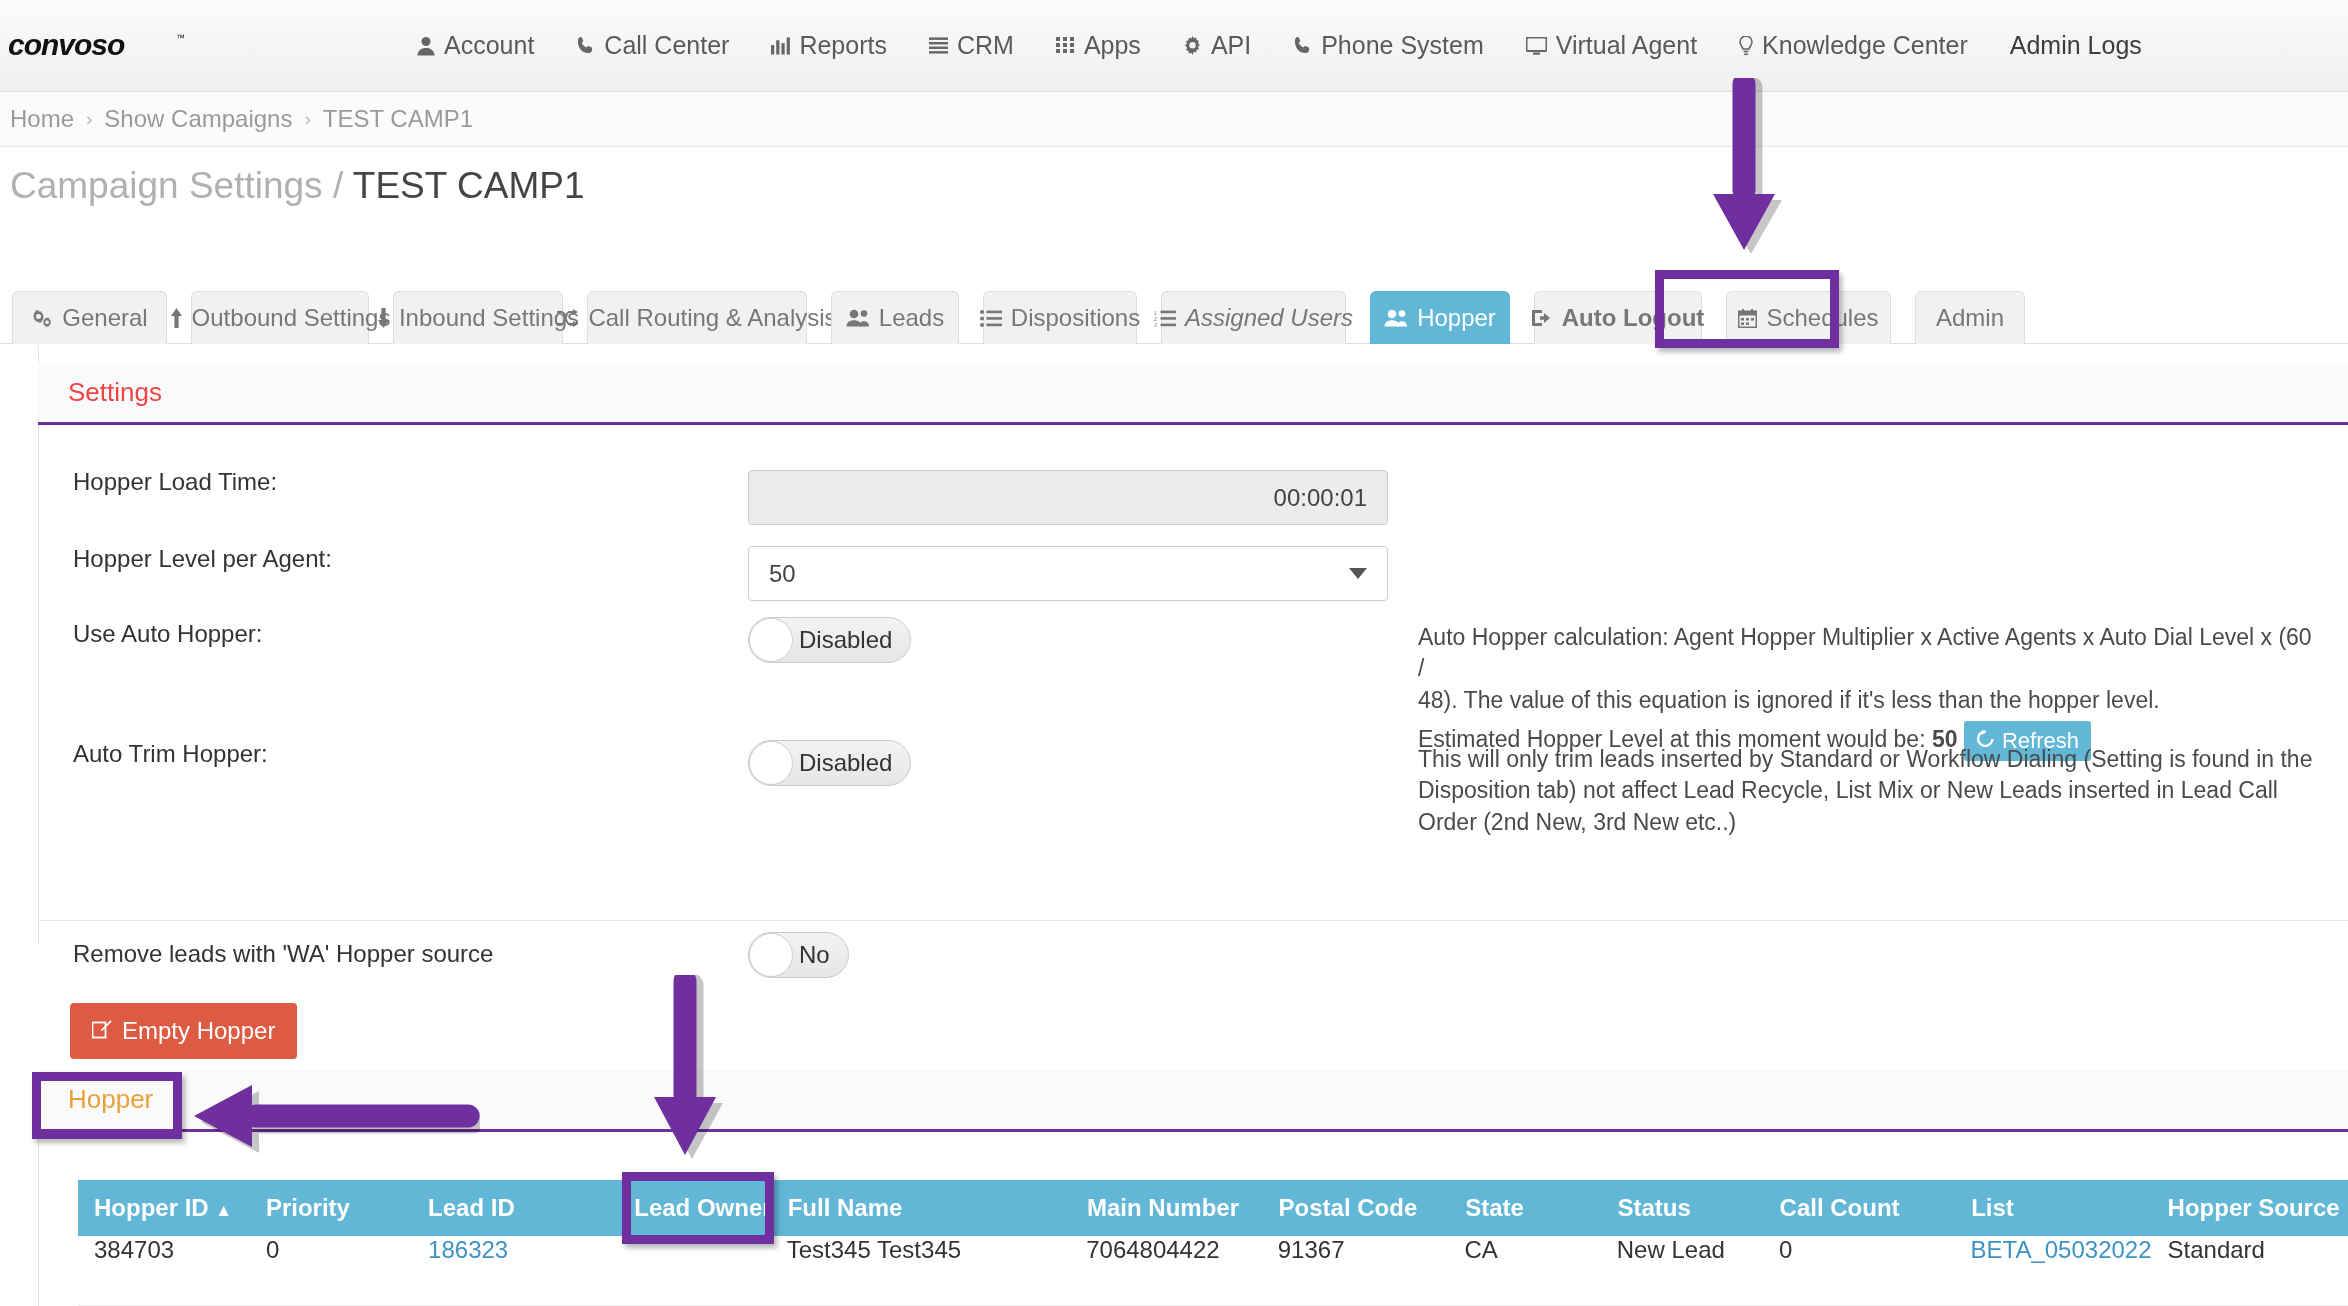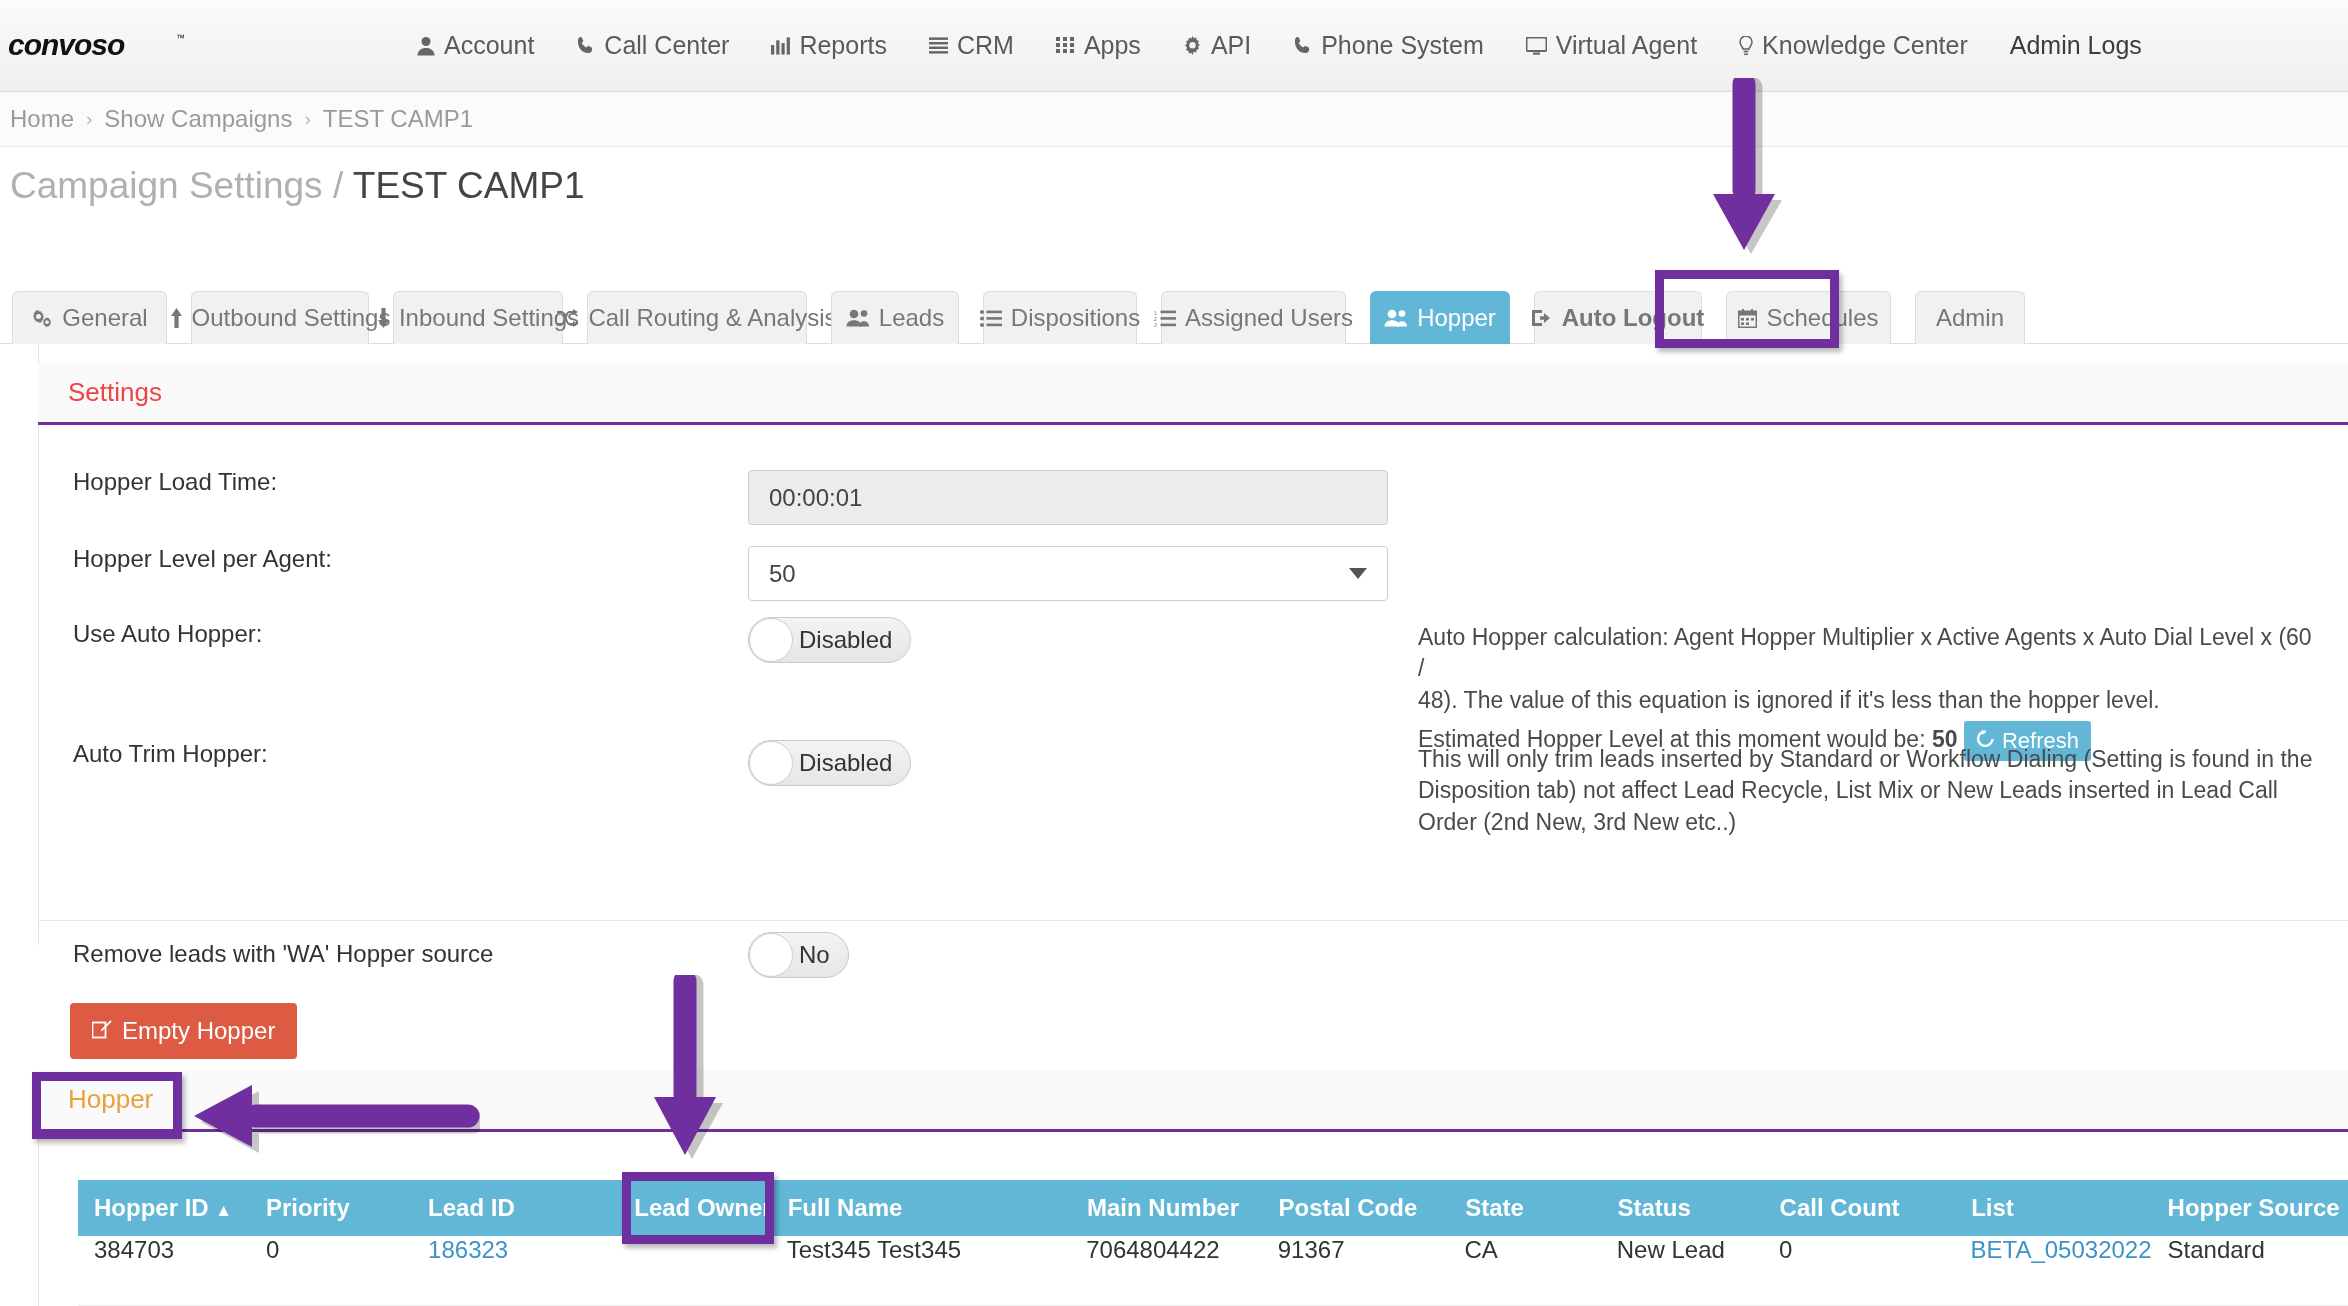--- a/index.html
+++ b/index.html
@@ -78,21 +78,21 @@
     display: flex; align-items: center; padding-left: 30px;
   }
   #panel-head .ptitle { font-size: 26px; color: #ef4444; }
 
   .formrow { position: absolute; }
   .flabel { font-size: 24px; color: #333; white-space: nowrap; }
 
   .fieldbox {
     width: 640px; height: 55px; border: 1px solid #ccc; border-radius: 4px;
     display: flex; align-items: center; padding: 0 20px;
-    font-size: 24px; color: #444;
+    font-size: 24px; color: #444; justify-content: flex-end;
   }
   .fieldbox.readonly { background: #ececec; }
   .fieldbox.select { background: #fff; justify-content: space-between; }
   .caret { width: 0; height: 0; border-left: 9px solid transparent; border-right: 9px solid transparent; border-top: 11px solid #555; }
 
   .toggle {
     display: inline-flex; align-items: center;
     height: 46px; border: 1px solid #c9c9c9; border-radius: 24px;
     background: linear-gradient(#f3f3f3, #e6e6e6); padding-right: 18px;
     cursor: pointer;
@@ -341,21 +341,21 @@
             <circle cx="2" cy="15" r="2"></circle>
             <rect x="6.5" y="0.6" width="15.5" height="2.6"></rect>
             <rect x="6.5" y="7.1" width="15.5" height="2.6"></rect>
             <rect x="6.5" y="13.6" width="15.5" height="2.6"></rect>
           </g>
         </svg>
     </span>
     <span>Dispositions</span>
   </div>
 
-  <div class="tab" style="width:185px;">
+  <div class="tab" style="width:185px;font-style:italic;">
     <span class="ticon">
       <svg width="22" height="17" viewBox="0 0 22 17">
           <g fill="#777">
             <text x="0" y="4.5" font-size="5" font-family="Liberation Sans, sans-serif">1</text>
             <text x="0" y="11" font-size="5" font-family="Liberation Sans, sans-serif">2</text>
             <text x="0" y="17" font-size="5" font-family="Liberation Sans, sans-serif">3</text>
             <rect x="6.5" y="0.6" width="15.5" height="2.6"></rect>
             <rect x="6.5" y="7.1" width="15.5" height="2.6"></rect>
             <rect x="6.5" y="13.6" width="15.5" height="2.6"></rect>
           </g>

